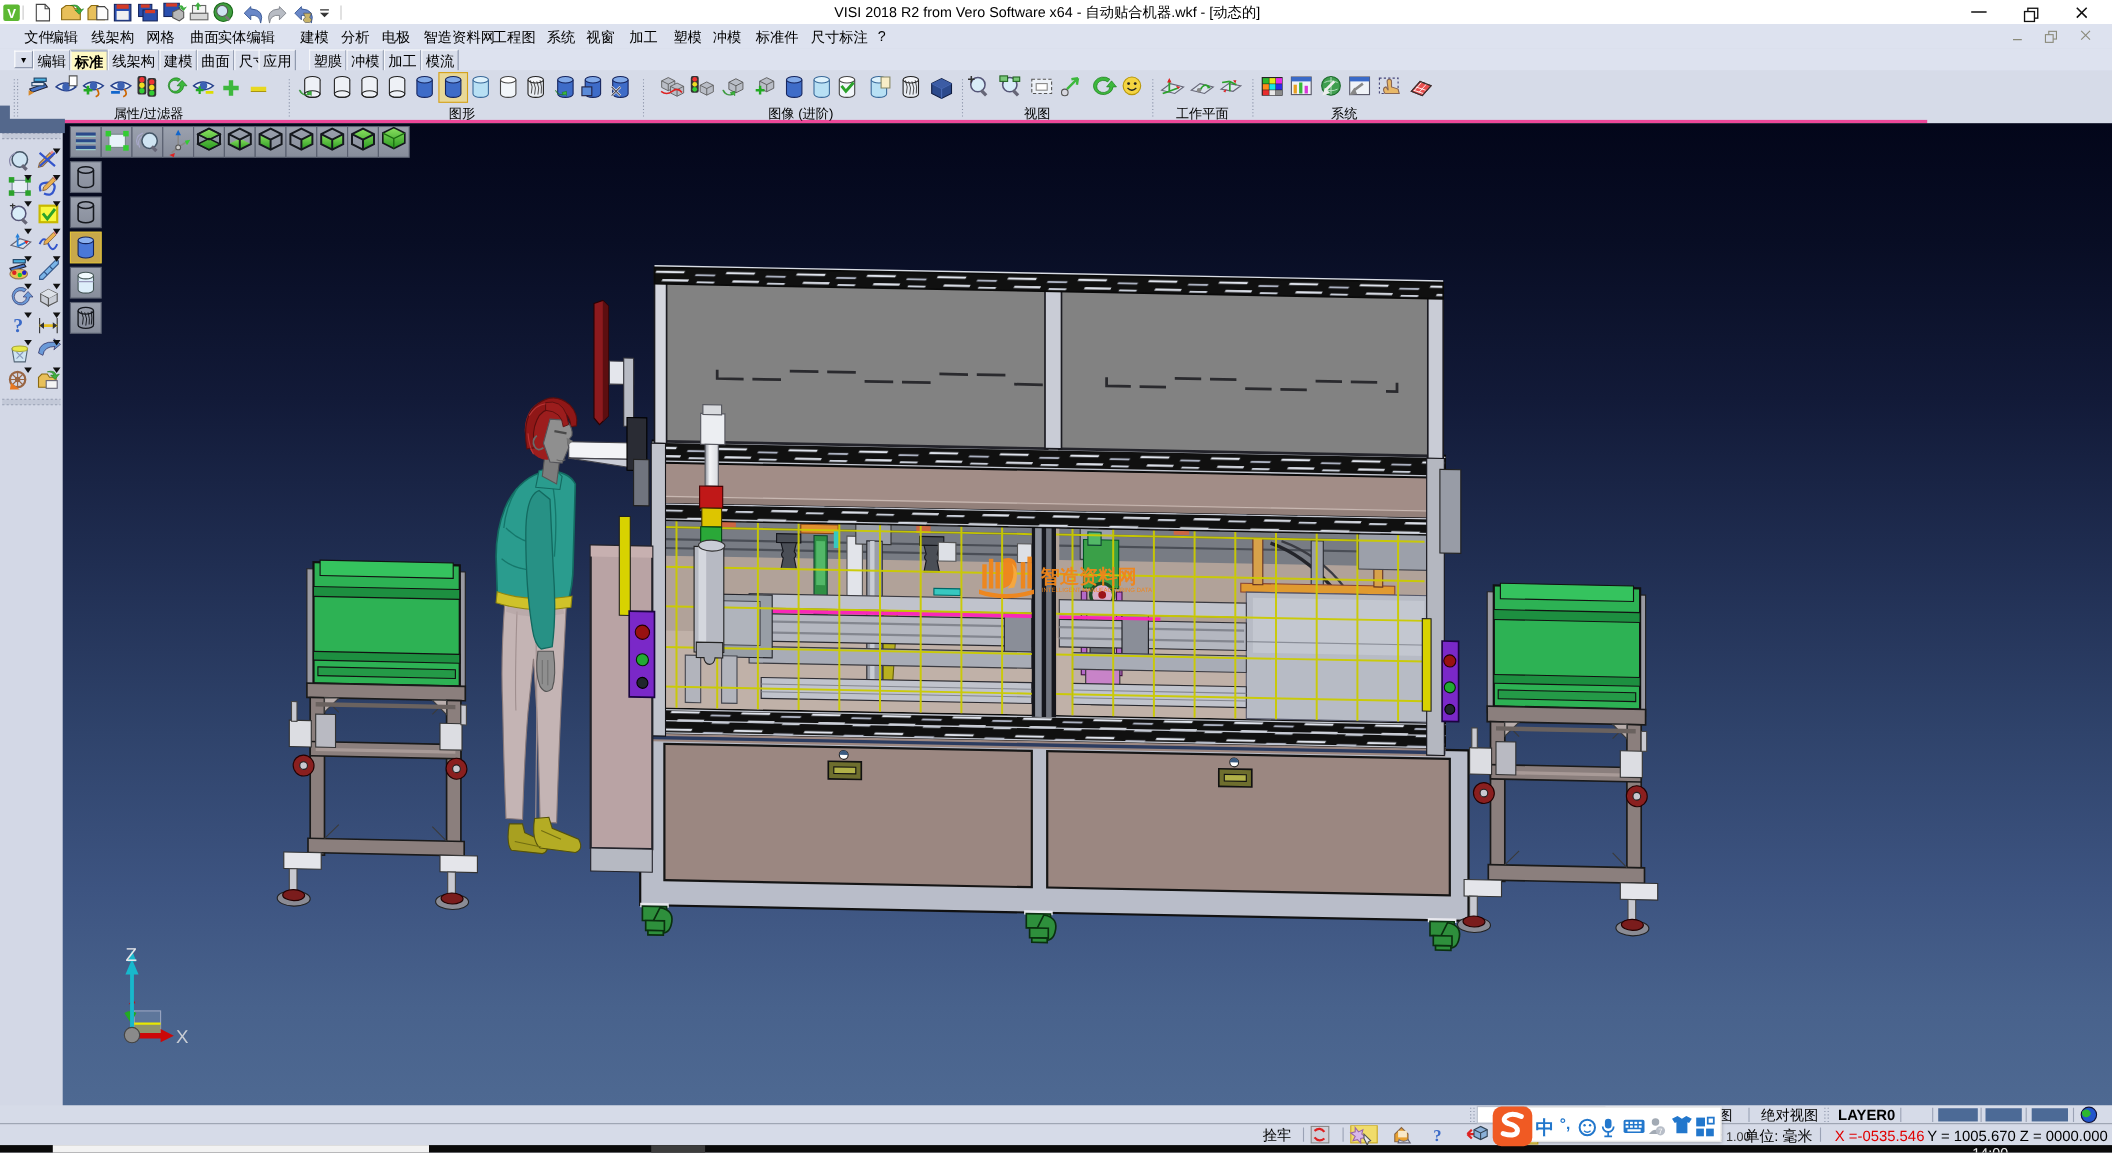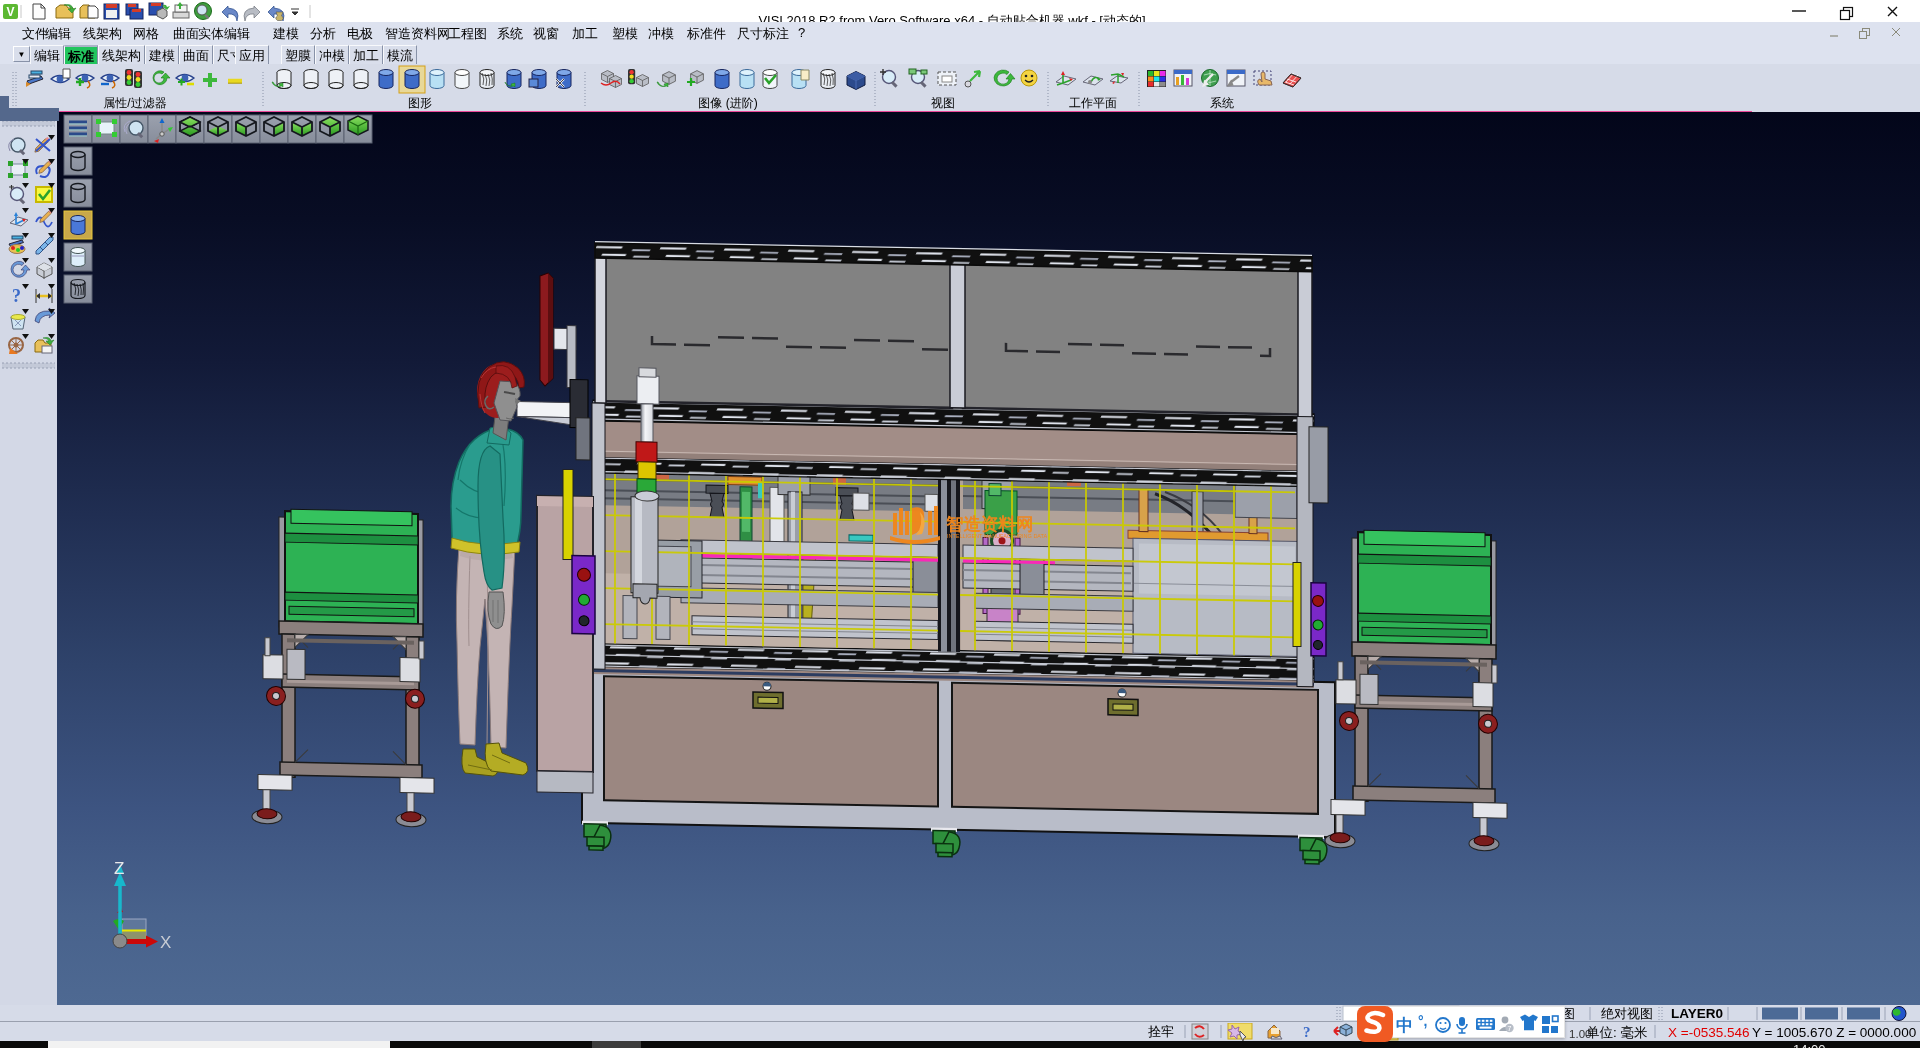--- a/index.html
+++ b/index.html
@@ -1,29 +1,29 @@
 <!DOCTYPE html>
 <html><head>
 <meta charset="utf-8">
 <style>
 * { margin:0; padding:0; box-sizing:border-box; }
 html,body { width:1920px; height:1048px; overflow:hidden; font-family:"Liberation Sans", sans-serif; }
 #page { position:relative; width:1920px; height:1048px; background:#d6dbe8; }
 
 #titlebar { position:absolute; left:0; top:0; width:1920px; height:22px; background:#ffffff; }
-#title-text { position:absolute; left:0; top:12px; width:1904px; text-align:center; font-size:13px; color:#000; }
+#title-text { position:absolute; left:0; top:2px; width:1904px; text-align:center; font-size:13px; color:#000; }
 
 #menubar { position:absolute; left:0; top:22px; width:1920px; height:22px; background:#dde2ef; font-size:13px; color:#000; }
 #menubar span.mi { position:absolute; top:3px; }
 
 #tabrow { position:absolute; left:0; top:44px; width:1920px; height:20px; background:#dde2ef; font-size:13px; }
 .tab { position:absolute; top:1px; height:19px; line-height:19px; padding:0 3px; background:#d9deeb; border:1px solid #f8f9fc; border-right-color:#8892a8; border-bottom:none; color:#000; }
-.tab.active { background:#22c55e; font-weight:bold; border-top:2px solid #aab4c8; }
-
-#toolbar { position:absolute; left:0; top:64px; width:1752px; height:48px; background:#d6dbe8; border-bottom:1px solid #ec4899; }
+.tab.active { background:#fef9c3; font-weight:bold; border-top:2px solid #aab4c8; }
+
+#toolbar { position:absolute; left:0; top:64px; width:1752px; height:48px; background:#d6dbe8; border-bottom:3px solid #ec4899; }
 
 #leftdock { position:absolute; left:0; top:112px; width:57px; height:893px; background:#d3d8e6; }
 
 #viewport { position:absolute; left:57px; top:112px; width:1863px; height:893px;
   background:linear-gradient(180deg, #03061a 0%, #080d24 12%, #121a38 28%, #202e52 45%, #2f436b 62%, #3d5481 78%, #48628c 90%, #4e6992 100%); }
 
 #status1 { position:absolute; left:0; top:1005px; width:1920px; height:17px; background:#d6dbe8; border-bottom:1px solid #9aa0ae; font-size:13px; }
 #status2 { position:absolute; left:0; top:1023px; width:1920px; height:18px; background:#d6dbe8; font-size:13px; }
 #taskbar { position:absolute; left:0; top:1041px; width:1920px; height:7px; background:#0a0a0a; }
 </style>

